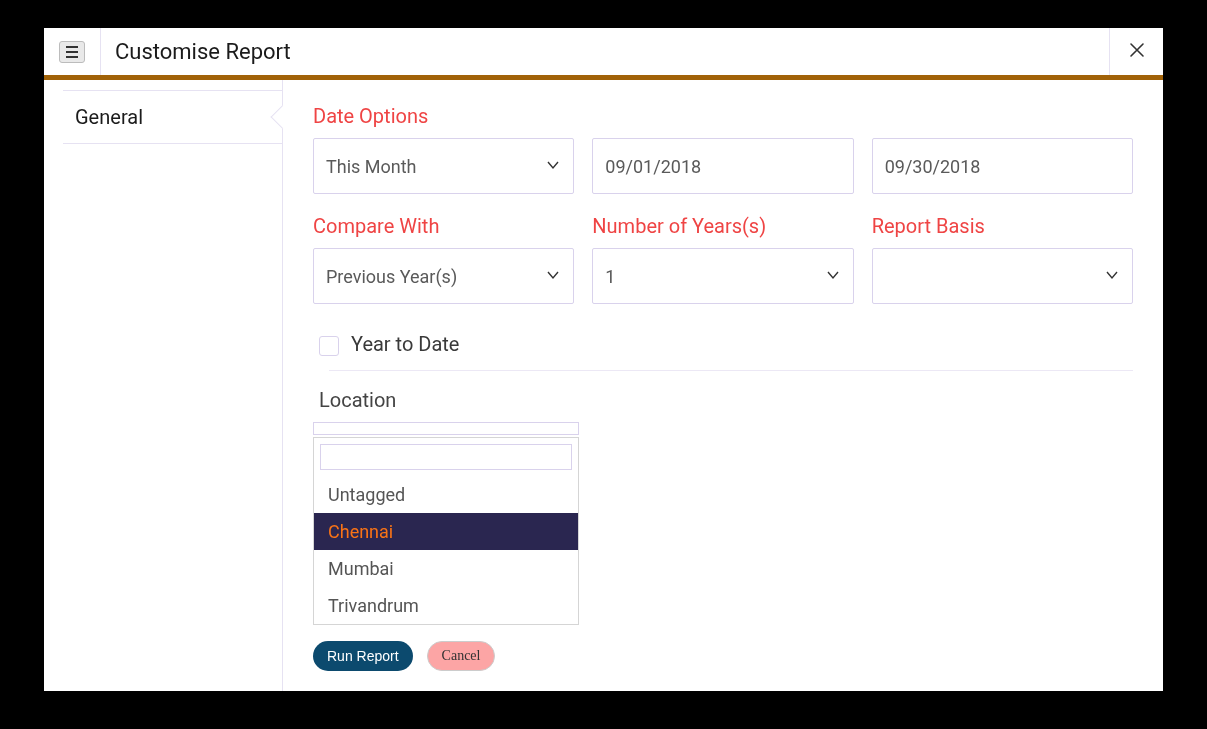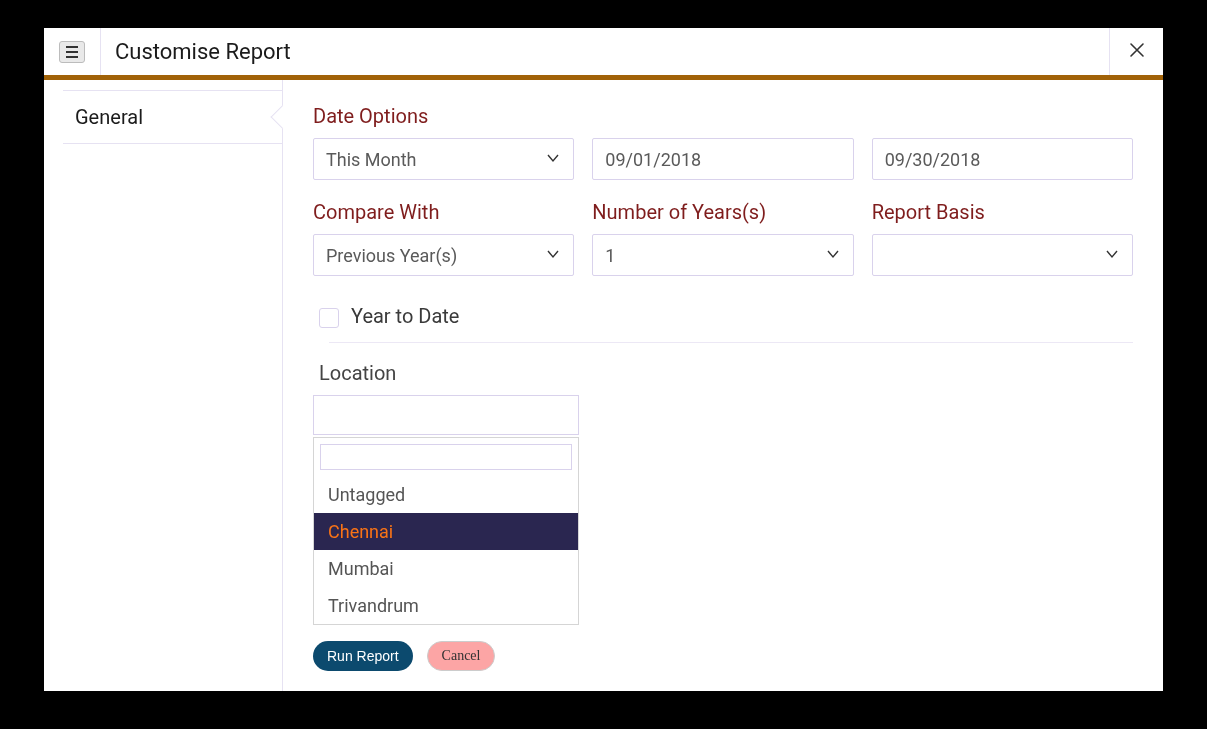--- a/index.html
+++ b/index.html
@@ -116,32 +116,32 @@
   .content {
     flex: 1;
     padding: 24px 30px 20px 30px;
     display: flex;
     flex-direction: column;
     min-height: 0;
   }
 
   .section-label {
     font-size: 20px;
-    color: #7f1d1d;
+    color: #ef4444;
     margin-bottom: 10px;
   }
   .row {
     display: flex;
     gap: 18px;
     margin-bottom: 20px;
   }
   .col { flex: 1; display:flex; flex-direction:column; }
 
   .field-input, .field-select {
-    height: 42px;
+    height: 56px;
     border: 1px solid #d9d2ec;
     border-radius: 2px;
     padding: 0 12px;
     font-size: 18px;
     color: #5a5a5a;
     background: #fff;
     display: flex;
     align-items: center;
     justify-content: space-between;
     cursor: pointer;

